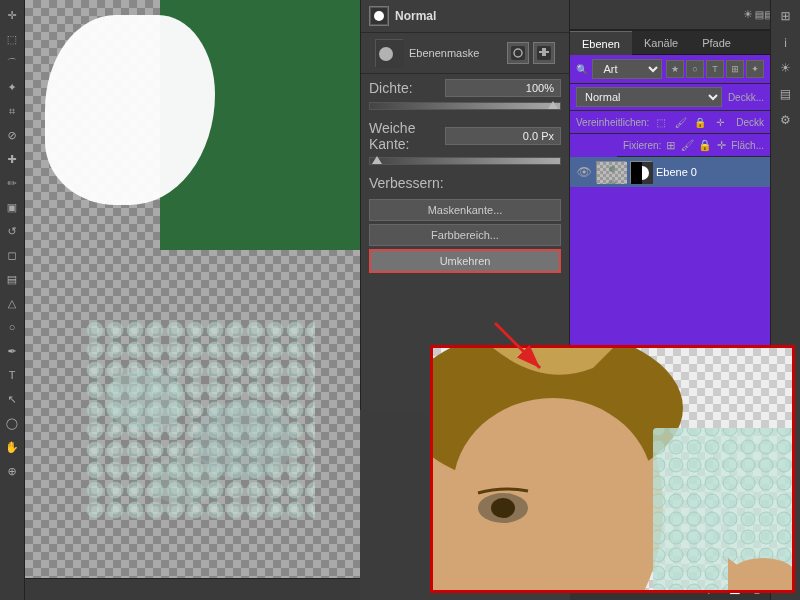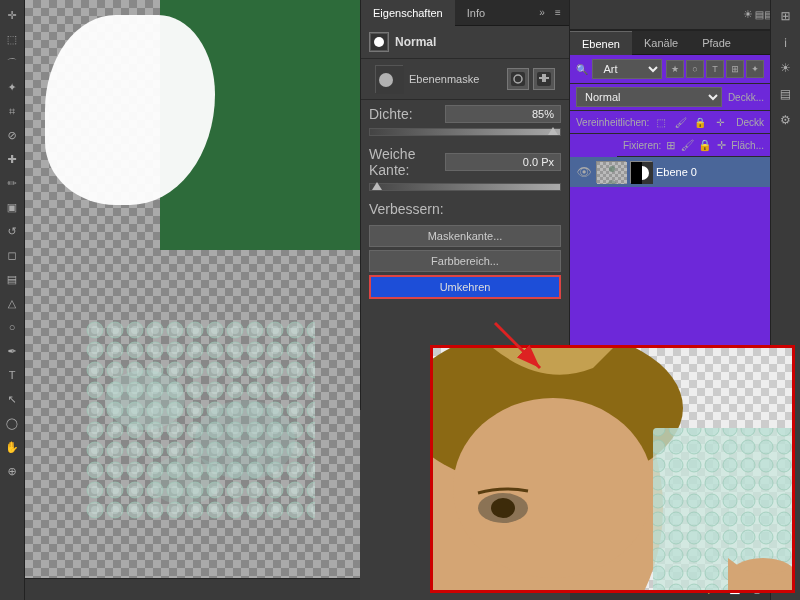--- a/index.html
+++ b/index.html
@@ -224,21 +224,21 @@
       padding: 4px 24px;
       background: #555;
       border: 1px solid #666;
       color: #ccc;
       font-size: 11px;
       cursor: pointer;
       text-align: center;
     }
 
     .action-btn.highlighted {
-      background: #1d4ed8;
+      background: #737373;
       border: 2px solid #d44;
       color: #ddd;
     }
 
     
     .right-toolbar {
       position: absolute;
       right: 0;
       top: 0;
       width: 30px;
@@ -595,28 +595,20 @@
         <ellipse cx="160" cy="120" rx="50" ry="40" fill="rgba(160,200,190,0.25)"></ellipse>
         <ellipse cx="100" cy="160" rx="35" ry="25" fill="rgba(170,215,200,0.2)"></ellipse>
       </svg>
     </div>
 
     <div class="status-bar"></div>
   </div>
 
   <div class="properties-panel">
 
-    <div class="panel-tabs">
-      <div class="panel-tab active">Eigenschaften</div>
-      <div class="panel-tab">Info</div>
-      <div class="panel-tab-icons">
-        <div class="panel-tab-icon">»</div>
-        <div class="panel-tab-icon">≡</div>
-      </div>
-    </div>
 
     <div class="masken-header">
       <div class="masken-icon">
         <svg width="16" height="16" viewBox="0 0 16 16">
           <rect width="16" height="16" fill="#333"></rect>
           <circle cx="8" cy="8" r="5" fill="white"></circle>
         </svg>
       </div>
       <span class="masken-title">Normal</span>
     </div>
@@ -642,21 +634,21 @@
             <rect width="14" height="14" fill="#333" rx="2"></rect>
             <rect x="2" y="5" width="10" height="2" fill="#aaa"></rect>
             <rect x="5" y="2" width="4" height="8" fill="#aaa"></rect>
           </svg>
         </div>
       </div>
     </div>
 
     <div class="prop-row">
       <span class="prop-label">Dichte:</span>
-      <div class="prop-value-box">85%</div>
+      <div class="prop-value-box">100%</div>
     </div>
     <div class="prop-slider-row">
       <div class="prop-slider">
         <div class="prop-slider-handle" style="right:2px;"></div>
       </div>
     </div>
 
     <div class="prop-row">
       <span class="prop-label">Weiche Kante:</span>
       <div class="prop-value-box">0.0 Px</div>

